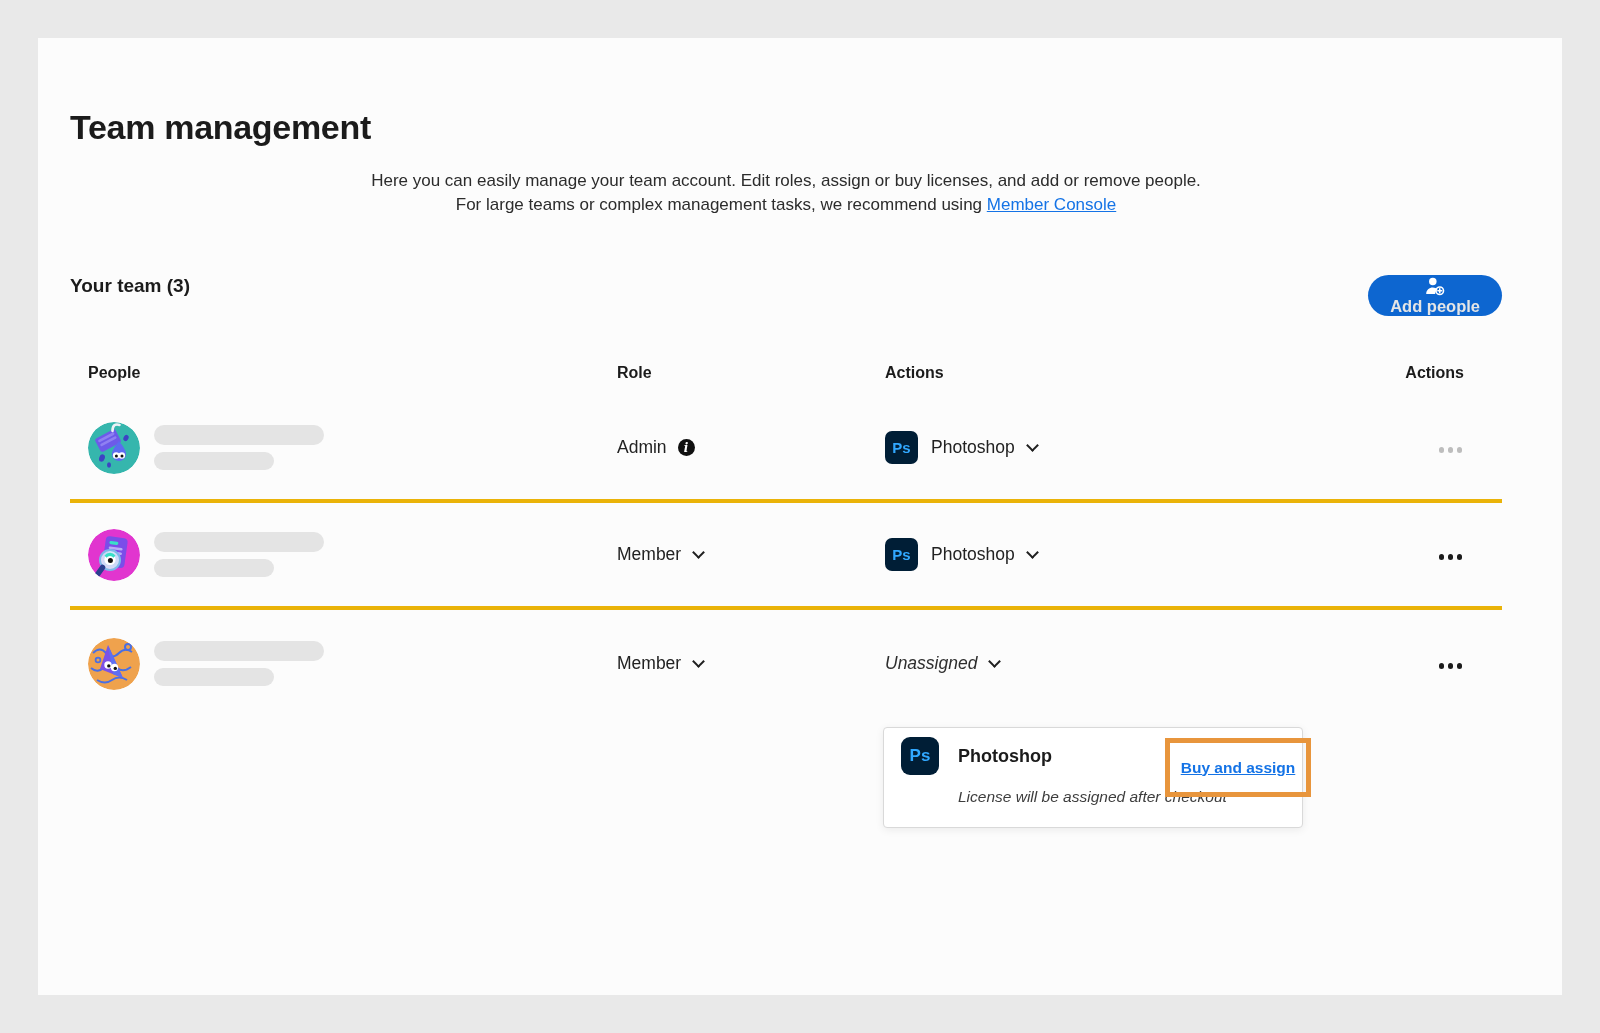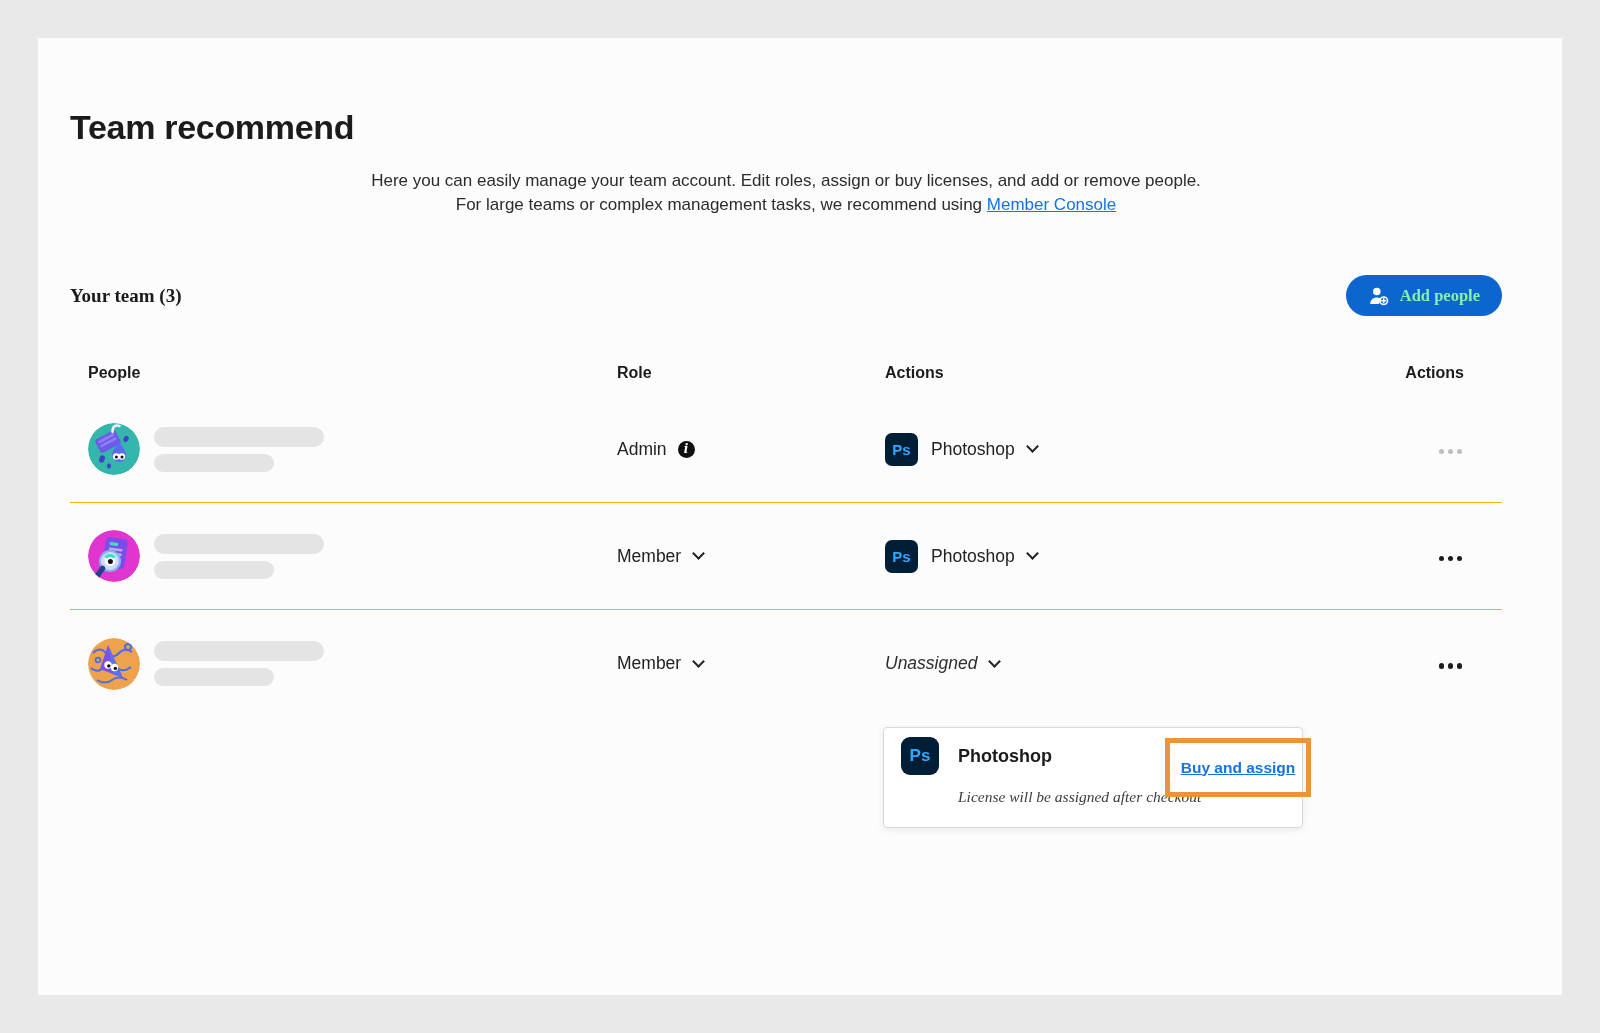--- a/index.html
+++ b/index.html
@@ -21,42 +21,42 @@
   }
   .page-desc {
     margin:22px 60px 0 32px;
     font-size:17px; line-height:24px; color:#2c2c2c;text-align:center;
   }
   .page-desc a {
     color:#1473e6; text-decoration:underline; cursor:pointer; font-weight:400;
   }
   .team-header {
     margin:58px 60px 0 32px;
-    display:flex; justify-content:space-between; align-items:center;font-family:Liberation Serif, serif;
+    display:flex; justify-content:space-between; align-items:flex-start;
   }
   .team-heading { font-size:19px; font-weight:700; color:#1b1b1b; }
   .add-people-btn {
-    display:inline-flex; align-items:center; gap:10px;
-    background:#0d66d0; color:#86efac; border:none; cursor:pointer;
+    display:inline-flex; align-items:center; 
+    background:#0d66d0; color:#e5e5e5; border:none; cursor:pointer;
     height:41px; padding:0 22px; border-radius:21px;
-    font-family:inherit; font-size:16.5px; font-weight:700;
+    font-family:inherit; font-size:16.5px; font-weight:700;flex-direction:column;
   }
   .add-people-btn svg { display:block; }
 
   .table { margin:34px 60px 0 32px; }
   .trow {
     display:grid;
     grid-template-columns:529px 268px 467px 150px;
     padding-left:18px;
     align-items:center;
   }
   .thead { height:46px; font-size:16px; font-weight:700; color:#1b1b1b; }
   .thead .cell-actions { text-align:right; padding-right:38px; }
   .tbody-row { height:107px; }
-  .tbody-row.bordered { border-bottom:1px solid #eab308; }
+  .tbody-row.bordered { border-bottom:4px solid #eab308; }
 
   .cell-people { display:flex; align-items:center; gap:14px; }
   .avatar { width:52px; height:52px; border-radius:50%; flex:0 0 auto; }
   .name-bars { display:flex; flex-direction:column; gap:7px; }
   .bar { background:#e4e4e4; border-radius:10px; }
   .bar-1 { width:170px; height:20px; }
   .bar-2 { width:120px; height:18px; }
 
   .cell-role, .cell-access { display:flex; align-items:center; font-size:17.5px; color:#222; }
   .chevron {
@@ -88,38 +88,38 @@
   .access-dropdown {
     position:absolute; left:-2px; top:74px; width:420px; height:101px;
     background:#fff; border:1px solid #d9d9d9; border-radius:4px;
     box-shadow:0 2px 8px rgba(0,0,0,0.07);
     z-index:5;
   }
   .dropdown-row { display:flex; align-items:center; padding:9px 0 0 17px; }
   .ps-badge.large { width:38px; height:38px; border-radius:9px; font-size:17px; margin-right:19px; }
   .dropdown-product { font-size:18px; font-weight:700; color:#1b1b1b; }
   .dropdown-note {
-    margin:13px 0 0 74px; font-style:italic; font-size:15.5px; color:#3d3d3d;font-family:Liberation Serif, serif;
+    margin:13px 0 0 74px; font-style:italic; font-size:15.5px; color:#3d3d3d;
   }
   .highlight-box {
     position:absolute; top:10px; right:-9px; width:146px; height:59px;
     border:5px solid #e8953c; background:transparent;
     display:flex; align-items:center; justify-content:center;
   }
   .buy-link {
     color:#1473e6; font-size:15.5px; font-weight:700;
     text-decoration:underline; cursor:pointer;
   }
 </style>
 </head>
 <body>
 
 <div class="card">
 
-  <h1 class="page-title">Team recommend</h1>
+  <h1 class="page-title">Team management</h1>
 
   <p class="page-desc">
     <span>Here you can easily manage your team account. Edit roles, assign or buy licenses, and add or remove people.</span><br>
     <span>For large teams or complex management tasks, we recommend using </span><a>Member Console</a>
   </p>
 
   <div class="team-header">
     <div class="team-heading">Your team (3)</div>
     <button class="add-people-btn">
       <span>

